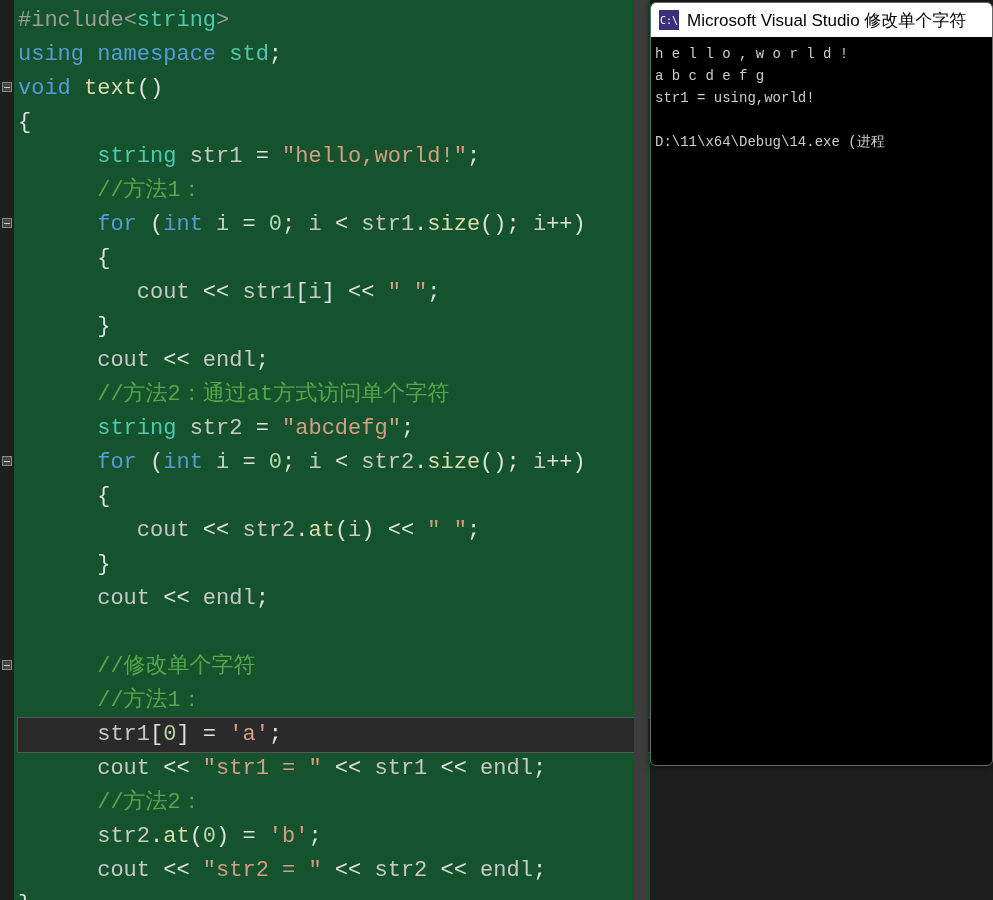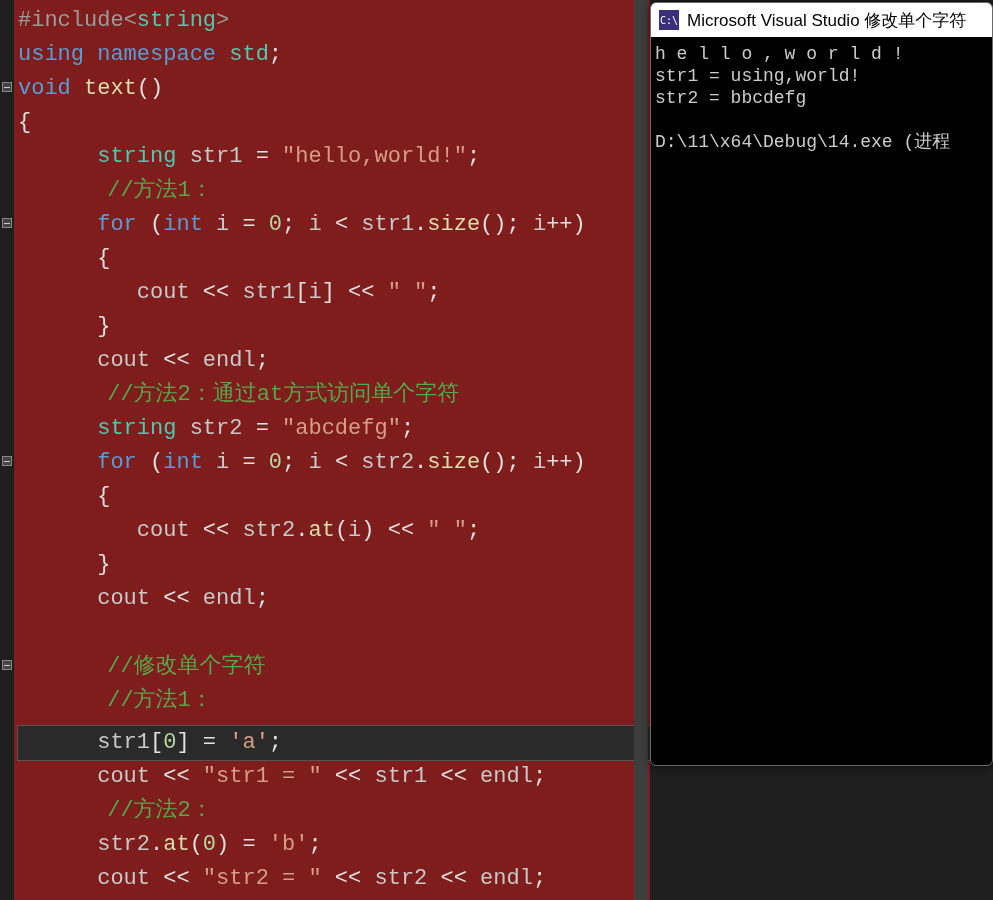--- a/index.html
+++ b/index.html
@@ -9,21 +9,21 @@
       background: #1e1e1e;
       font-family: Consolas, 'Courier New', monospace;
       font-size: 22px;
       color: #d4d4d4;
       position: relative;
       overflow: hidden;
     }
     .editor {
       width: 650px;
       height: 900px;
-      background: #7f1d1d;
+      background: #14532d;
       padding: 4px 0 0 0;
       line-height: 34px;
     }
     .gutter {
       position: absolute;
       left: 0; top: 0; bottom: 0;
       width: 14px;
       background: #1e1e1e;
     }
     .fold {
@@ -38,27 +38,27 @@
       position: absolute;
       left: 1px; top: 3.5px;
       width: 6px; height: 1px;
       background: #ccc;
     }
     .code {
       padding-left: 18px;
       white-space: pre;
     }
     .line { height: 34px; }
-    .line.hl { background: #2a2a2a; outline: 1px solid #555; margin-top: 8px; }
+    .line.hl { background: #2a2a2a; outline: 1px solid #555; }
     .kw { color: #569cd6; }
     .pp { color: #9b9b9b; }
     .cls { color: #4ec9b0; }
     .fn { color: #dcdcaa; }
     .str { color: #d69d85; }
-    .cmt { color: #57a64a; margin-left: 10px; }
+    .cmt { color: #57a64a; }
     .num { color: #b8d7a3; }
     .var { color: #c8c8c8; }
     .pun { color: #e0e0e0; }
     .console {
       position: absolute;
       left: 650px; top: 2px;
       width: 343px;
       height: 764px;
       border: 1px solid #6a6a6a;
       border-radius: 6px;
@@ -82,21 +82,21 @@
       margin: 0 8px;
       display: flex;
       align-items: center;
       justify-content: center;
       font-size: 10px;
       color: #fff;
       font-family: Consolas, monospace;
     }
     .console-body {
       font-family: 'SimSun', 'Courier New', monospace;
-      font-size: 18px;
+      font-size: 14px;
       color: #ccc;
       line-height: 22px;
       padding: 6px 4px;
       white-space: pre;
     }
     .console-body .cline { height: 22px; }
     .scrollbar {
       position: absolute;
       left: 634px; top: 0;
       width: 14px; height: 900px;
@@ -116,14 +116,14 @@
   <div class="code" id="code"><div class="line"><span class="pp">#include</span><span class="pp">&lt;</span><span class="cls">string</span><span class="pp">&gt;</span></div><div class="line"><span class="kw">using</span><span class="var"> </span><span class="kw">namespace</span><span class="var"> </span><span class="cls">std</span><span class="pun">;</span></div><div class="line"><span class="kw">void</span><span class="var"> </span><span class="fn">text</span><span class="pun">()</span></div><div class="line"><span class="pun">{</span></div><div class="line">      <span class="cls">string</span><span class="var"> str1 </span><span class="pun">= </span><span class="str">"hello,world!"</span><span class="pun">;</span></div><div class="line">      <span class="cmt">//方法1：</span></div><div class="line">      <span class="kw">for</span><span class="pun"> (</span><span class="kw">int</span><span class="var"> i </span><span class="pun">= </span><span class="num">0</span><span class="pun">; </span><span class="var">i </span><span class="pun">&lt; </span><span class="var">str1</span><span class="pun">.</span><span class="fn">size</span><span class="pun">(); </span><span class="var">i</span><span class="pun">++)</span></div><div class="line">      <span class="pun">{</span></div><div class="line">         <span class="var">cout </span><span class="pun">&lt;&lt; </span><span class="var">str1</span><span class="pun">[</span><span class="var">i</span><span class="pun">] </span><span class="pun">&lt;&lt; </span><span class="str">" "</span><span class="pun">;</span></div><div class="line">      <span class="pun">}</span></div><div class="line">      <span class="var">cout </span><span class="pun">&lt;&lt; </span><span class="var">endl</span><span class="pun">;</span></div><div class="line">      <span class="cmt">//方法2：通过at方式访问单个字符</span></div><div class="line">      <span class="cls">string</span><span class="var"> str2 </span><span class="pun">= </span><span class="str">"abcdefg"</span><span class="pun">;</span></div><div class="line">      <span class="kw">for</span><span class="pun"> (</span><span class="kw">int</span><span class="var"> i </span><span class="pun">= </span><span class="num">0</span><span class="pun">; </span><span class="var">i </span><span class="pun">&lt; </span><span class="var">str2</span><span class="pun">.</span><span class="fn">size</span><span class="pun">(); </span><span class="var">i</span><span class="pun">++)</span></div><div class="line">      <span class="pun">{</span></div><div class="line">         <span class="var">cout </span><span class="pun">&lt;&lt; </span><span class="var">str2</span><span class="pun">.</span><span class="fn">at</span><span class="pun">(</span><span class="var">i</span><span class="pun">) </span><span class="pun">&lt;&lt; </span><span class="str">" "</span><span class="pun">;</span></div><div class="line">      <span class="pun">}</span></div><div class="line">      <span class="var">cout </span><span class="pun">&lt;&lt; </span><span class="var">endl</span><span class="pun">;</span></div><div class="line"></div><div class="line">      <span class="cmt">//修改单个字符</span></div><div class="line">      <span class="cmt">//方法1：</span></div><div class="line hl">      <span class="var">str1</span><span class="pun">[</span><span class="num">0</span><span class="pun">] </span><span class="pun">= </span><span class="str">'a'</span><span class="pun">;</span></div><div class="line">      <span class="var">cout </span><span class="pun">&lt;&lt; </span><span class="str">"str1 = "</span><span class="pun"> &lt;&lt; </span><span class="var">str1</span><span class="pun"> &lt;&lt; </span><span class="var">endl</span><span class="pun">;</span></div><div class="line">      <span class="cmt">//方法2：</span></div><div class="line">      <span class="var">str2</span><span class="pun">.</span><span class="fn">at</span><span class="pun">(</span><span class="num">0</span><span class="pun">) </span><span class="pun">= </span><span class="str">'b'</span><span class="pun">;</span></div><div class="line">      <span class="var">cout </span><span class="pun">&lt;&lt; </span><span class="str">"str2 = "</span><span class="pun"> &lt;&lt; </span><span class="var">str2</span><span class="pun"> &lt;&lt; </span><span class="var">endl</span><span class="pun">;</span></div><div class="line"><span class="pun">}</span></div></div>
 </div>
 
 <div class="scrollbar"></div>
 
 <div class="console">
   <div class="console-title">
     <span class="console-icon">C:\</span>
     <span>Microsoft Visual Studio 修改单个字符</span>
   </div>
-  <div class="console-body" id="consoleBody"><div class="cline">h e l l o , w o r l d !</div><div class="cline">str1 = using,world!</div><div class="cline">str2 = bbcdefg</div><div class="cline"></div><div class="cline">D:\11\x64\Debug\14.exe (进程</div></div>
+  <div class="console-body" id="consoleBody"><div class="cline">h e l l o , w o r l d !</div><div class="cline">a b c d e f g</div><div class="cline">str1 = using,world!</div><div class="cline"></div><div class="cline">D:\11\x64\Debug\14.exe (进程</div></div>
 </div>
 
 </body></html>

